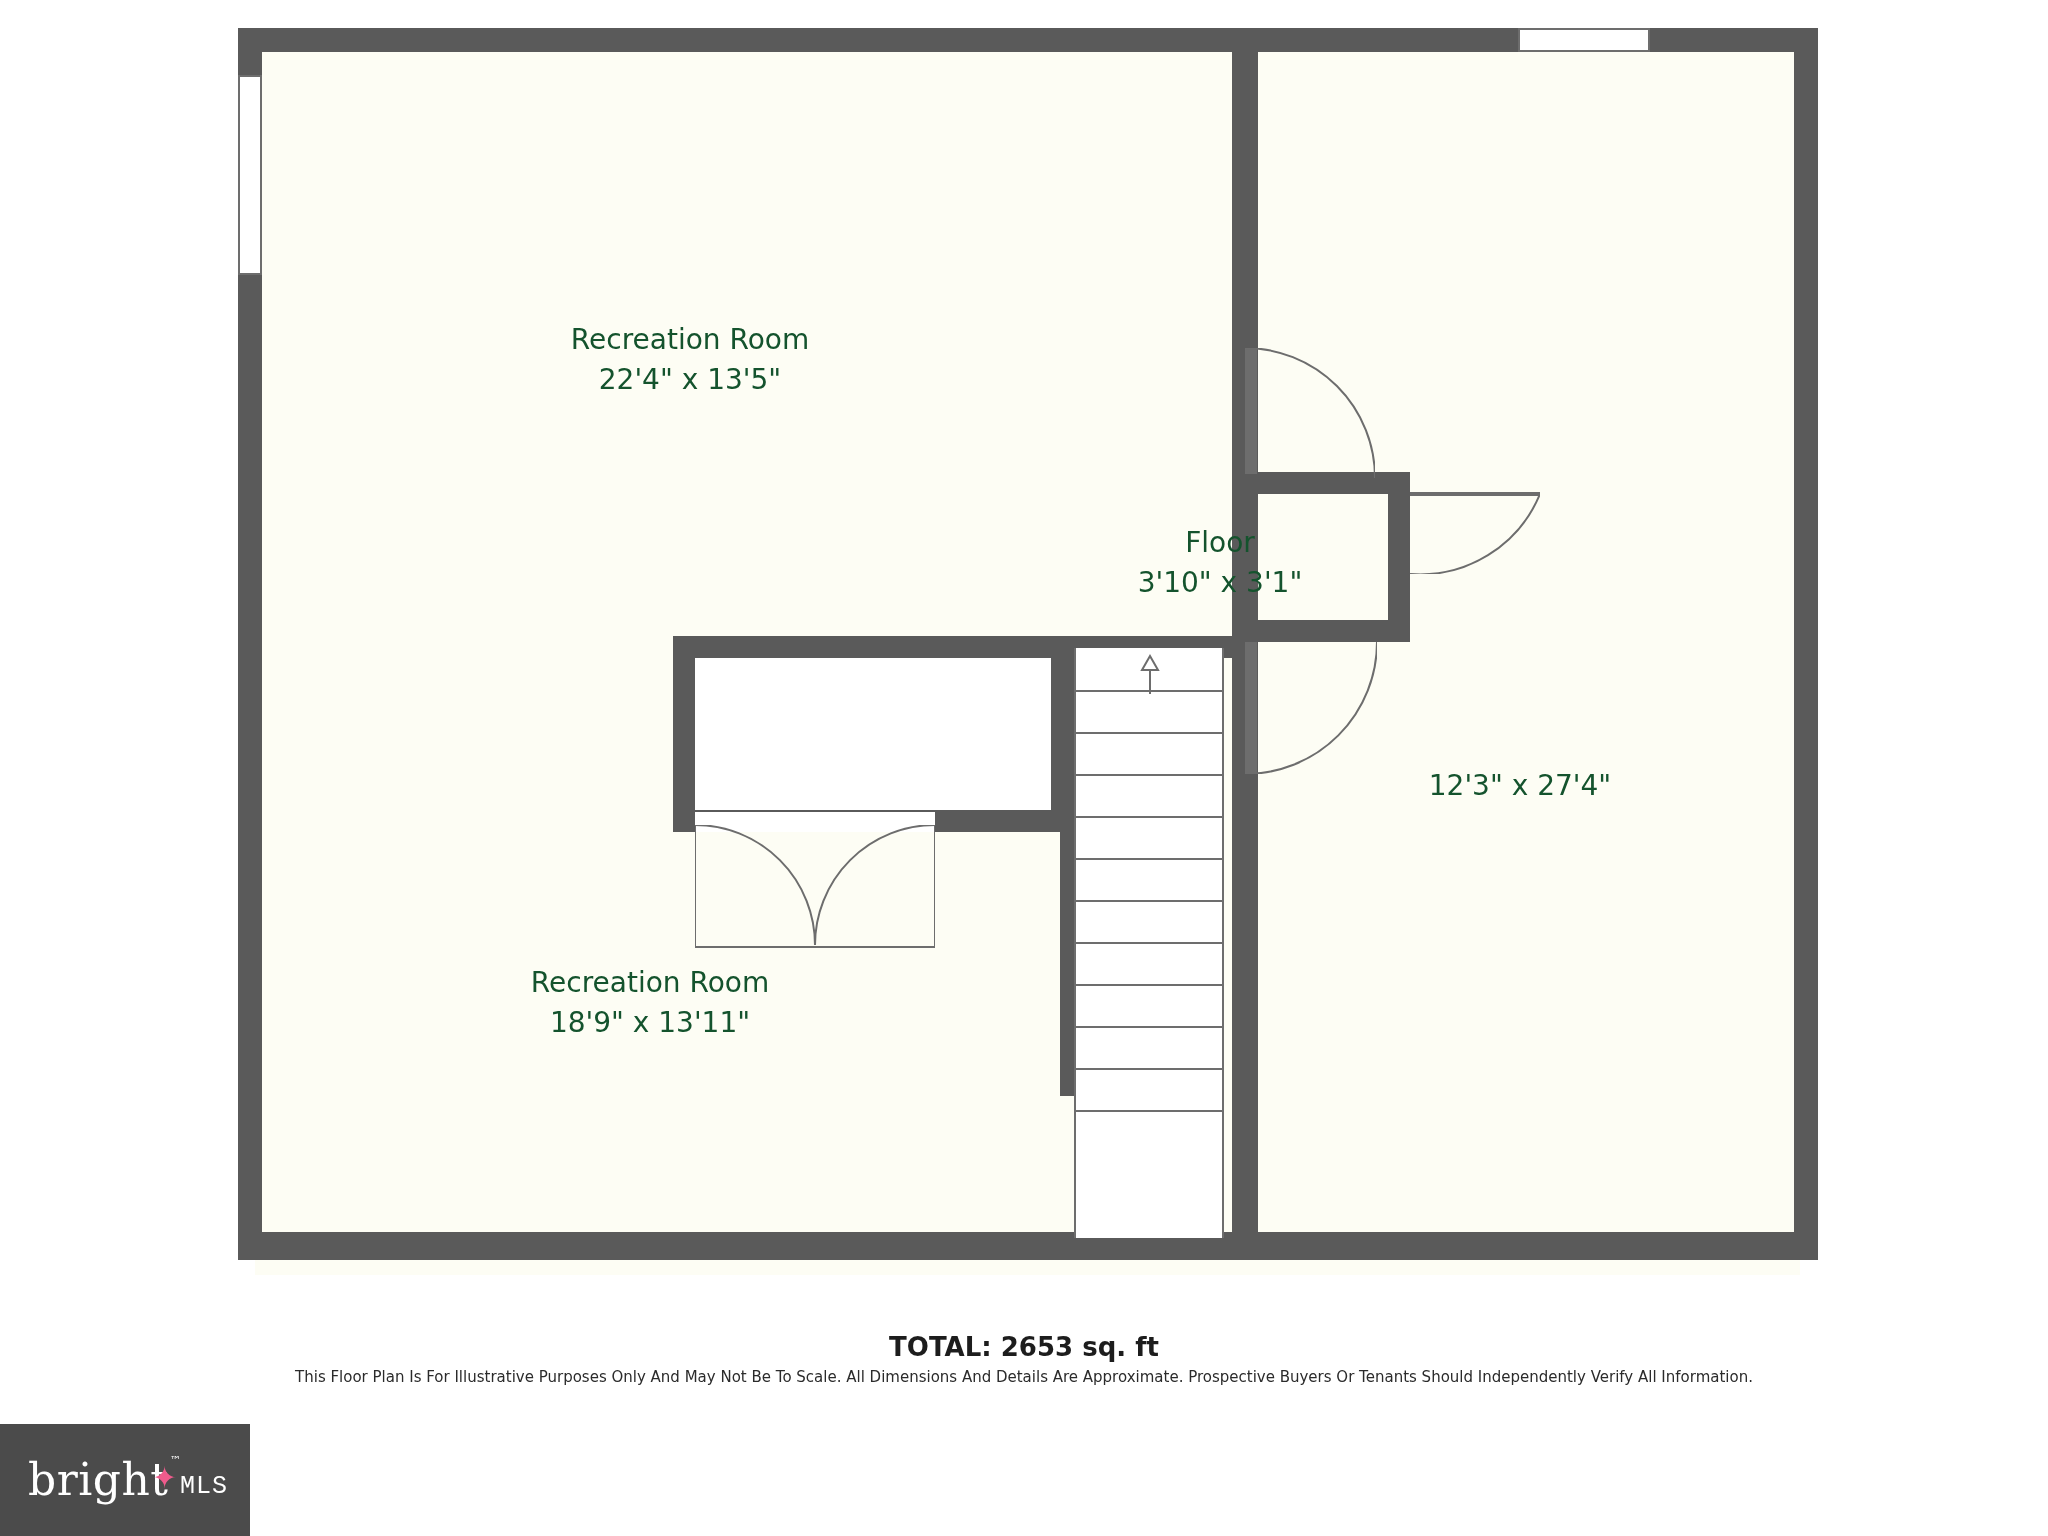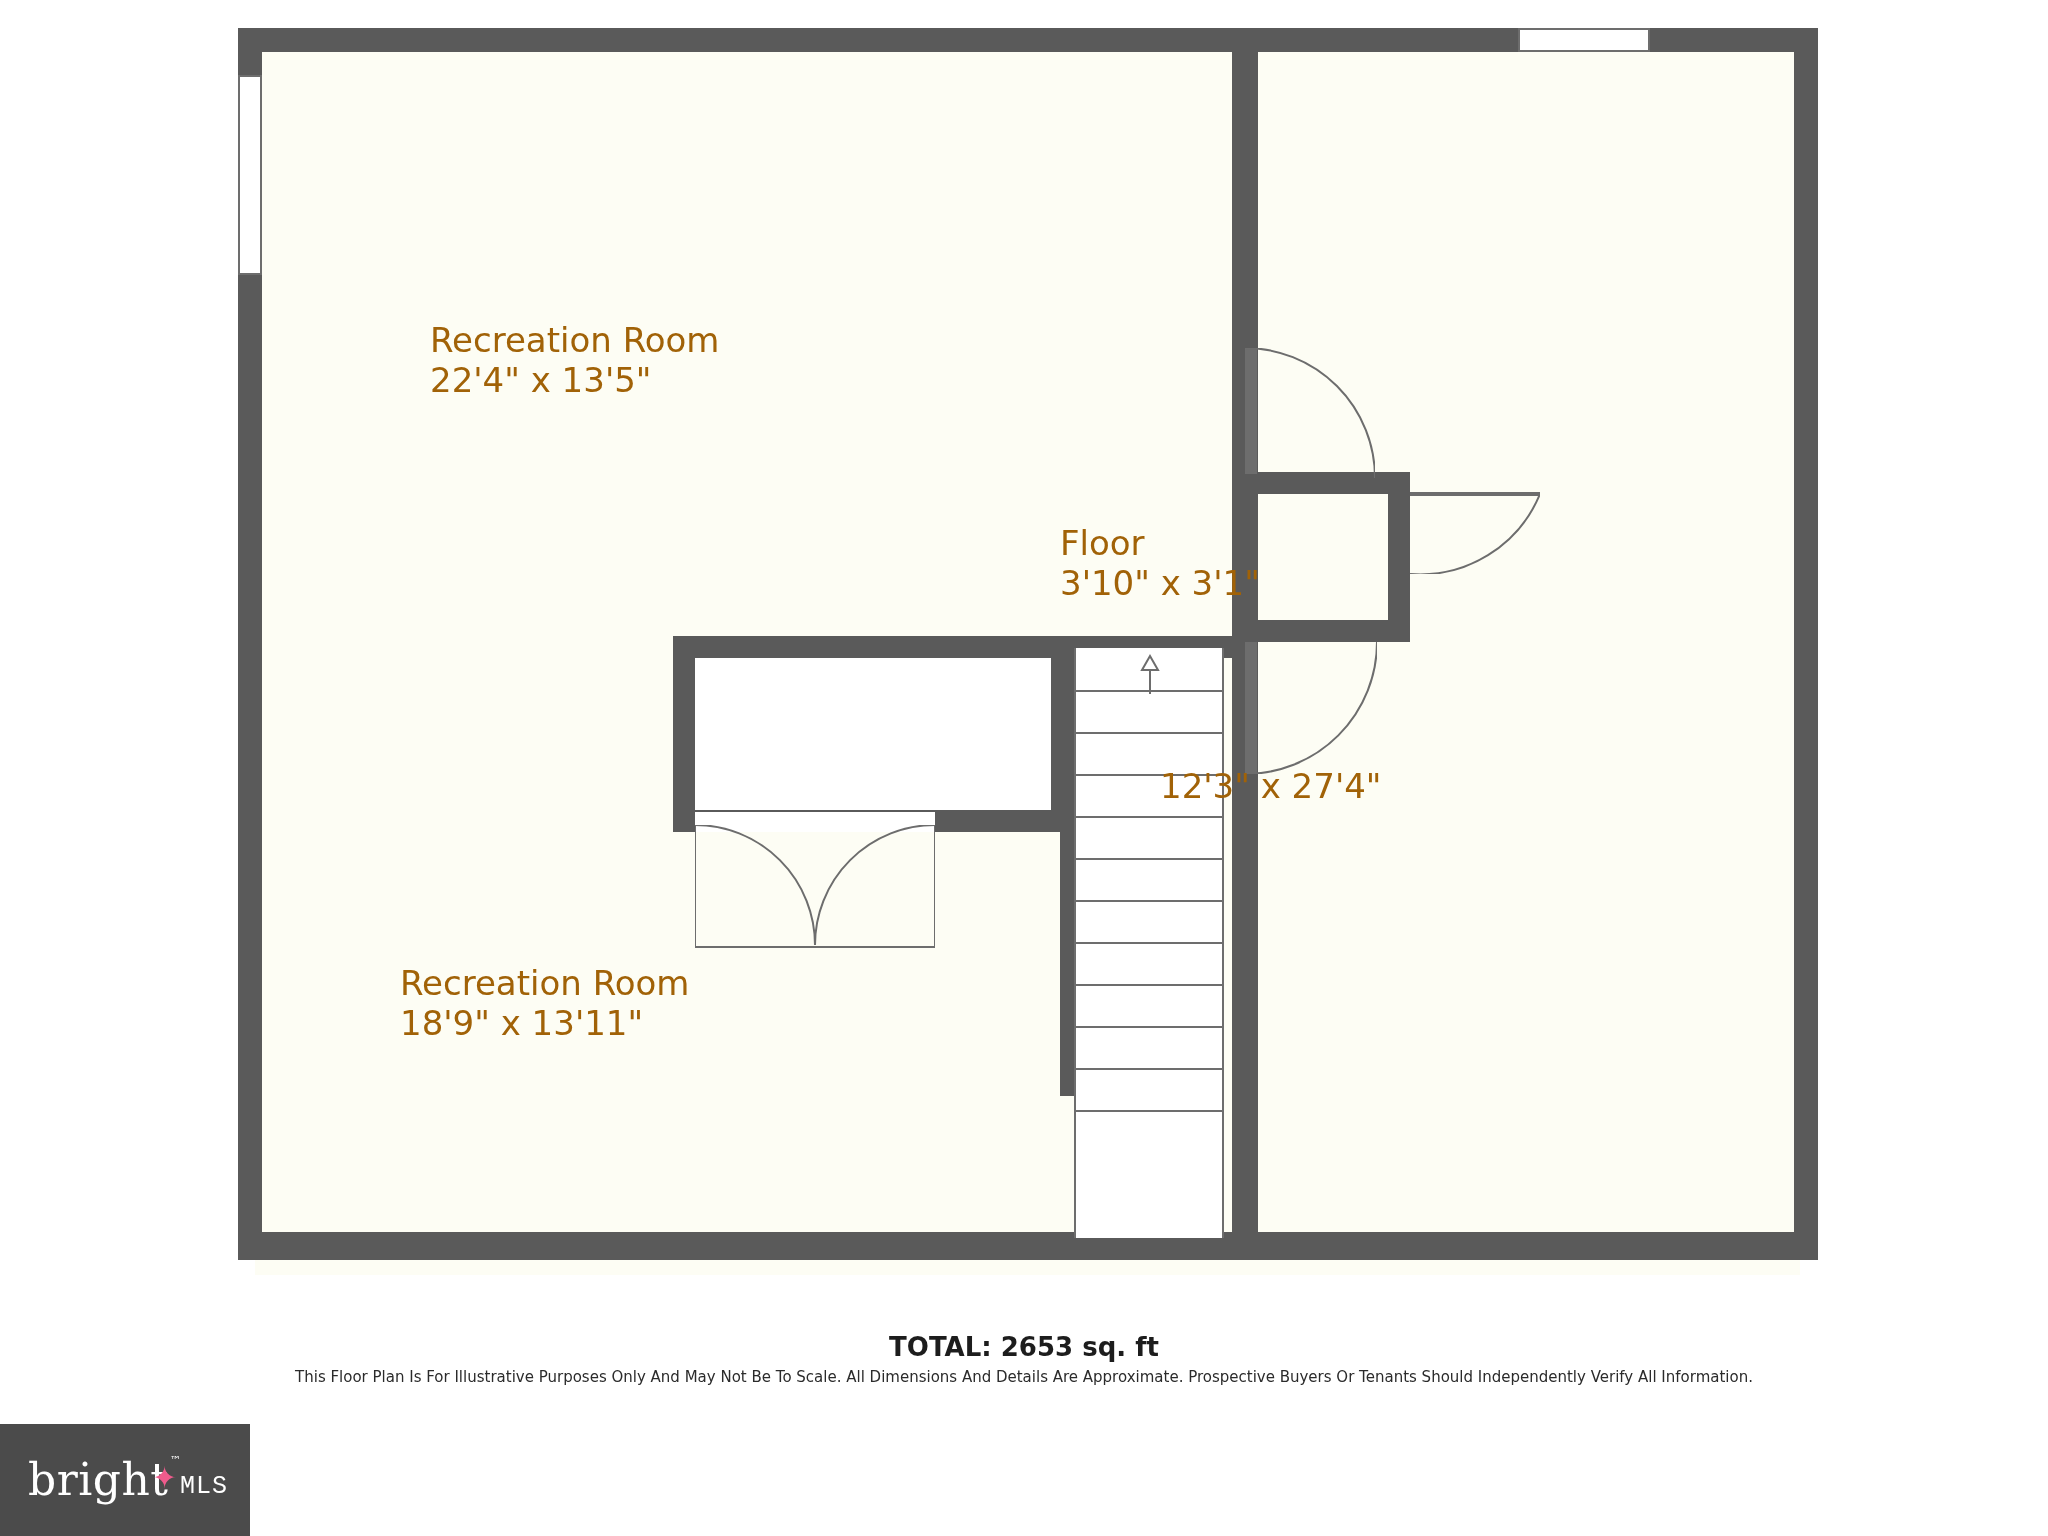--- a/index.html
+++ b/index.html
@@ -38,23 +38,23 @@
     box-sizing: border-box;
     background: #ffffff;
   }
   .white-fill {
     position: absolute;
     background: #ffffff;
   }
 
   .label {
     position: absolute;
-    text-align: left;
-    color: #a16207;
-    font-size: 34px;
+    text-align: center;
+    color: #14532d;
+    font-size: 28px;
     line-height: 40px;
     white-space: nowrap;
   }
   .label .name { display: block; }
   .label .dims { display: block; }
 
   
   .stair-box {
     position: absolute;
     border-left: 2px solid #6d6d6d;

